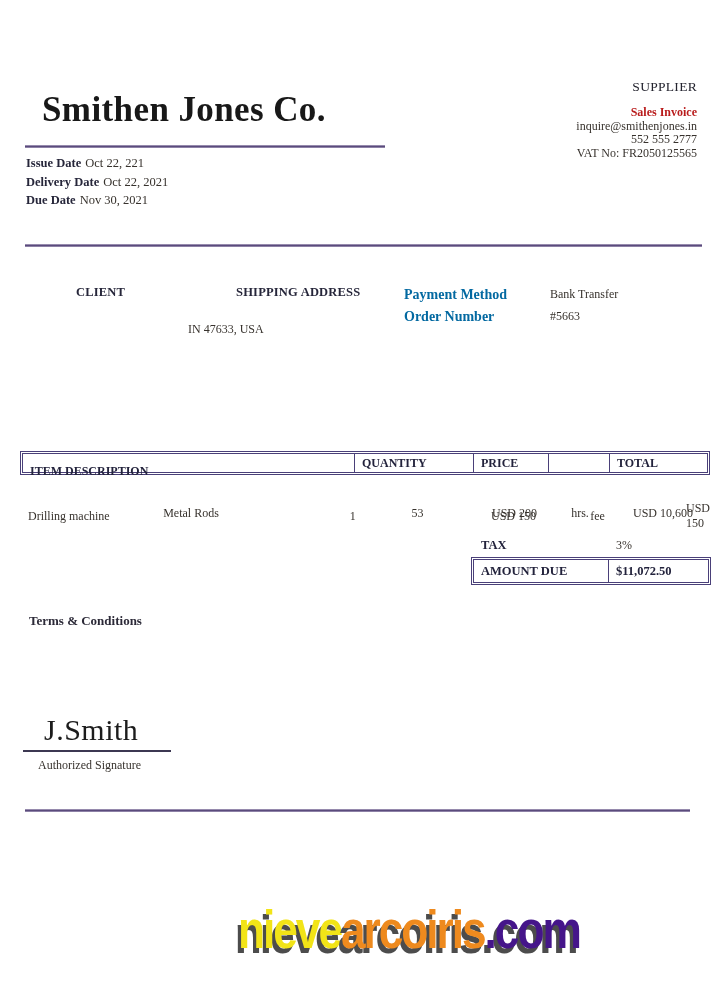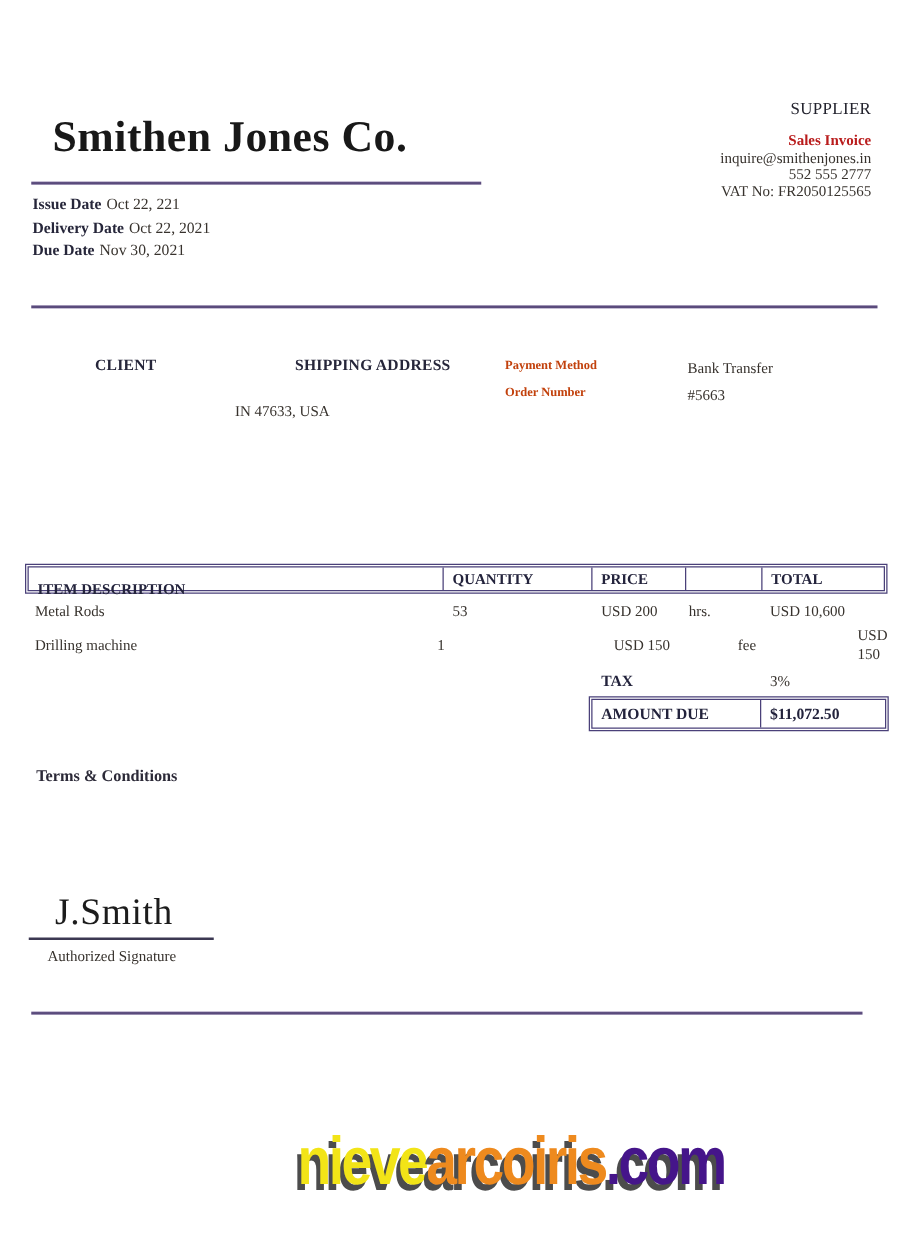--- a/index.html
+++ b/index.html
@@ -25,21 +25,21 @@
   .supplier-lines { margin-top:11px; font-size:12px; line-height:13.6px; color:#37322d; }
   .doc-type { font-weight:bold; color:#b91c1c; }
 
   .dates-block { left:26px; top:154px; font-size:12.5px; line-height:18.7px; }
   .date-label { font-weight:bold; color:#26263a; margin-right:4px; }
 
   
   .sec-heading { font-size:12.5px; font-weight:bold; color:#26263a; letter-spacing:0.2px;margin-left:48px; }
   .client-heading   { left:28px;  top:285px; }
   .shipping-heading { left:188px; top:285px; }
-  .pay-label  { font-size:10px; font-weight:bold; color:#c2410c; }
+  .pay-label  { font-size:14px; font-weight:bold; color:#0369a1; }
   .pay-value  { font-size:12px; color:#37322d; }
   .pm-label { left:404px; top:287px; }
   .pm-value { left:550px; top:287px; }
   .on-label { left:404px; top:309px; }
   .on-value { left:550px; top:309px; }
   .client-address { left:28px; top:319px; font-size:12px; line-height:15.6px; }
   .shipping-value { left:188px; top:322px; font-size:12px; }
 
   
   .tbl-header {
@@ -47,21 +47,21 @@
     border:3px double #4a4079; display:flex; align-items:stretch;
     font-size:12px; font-weight:bold; color:#23233c;
   }
   .hcell { display:flex; align-items:center; padding-left:7px; box-sizing:border-box;
            border-left:1px solid #4a4079; }
   .hcell:first-child { border-left:none;margin-top:16px; }
   .hc1{width:331px;} .hc2{width:119px;} .hc3{width:75px;} .hc4{width:61px;} .hc5{flex:1;}
 
   .trow { position:absolute; left:20px; width:690px; height:18px; display:flex;
           align-items:center; font-size:12px; color:#37322d; }
-  .row1 { top:480px; } .row2 { top:507px;gap:40px; }
+  .row1 { top:504px;text-align:center; } .row2 { top:507px;gap:40px; }
   .rcell { box-sizing:border-box; }
   .rc1{width:334px; padding-left:8px;} .rc2{width:119px; padding-left:8px;}
   .rc3{width:75px; padding-left:8px;}  .rc4{width:61px; padding-left:3px;}
   .rc5{flex:1; padding-left:7px;}
 
   .tax-label { left:481px; top:538px; font-size:12.5px; font-weight:bold; color:#23233c; }
   .tax-value { left:616px; top:538px; font-size:12px; color:#37322d; }
 
   .amount-box {
     left:471px; top:557px; width:240px; height:28px; box-sizing:border-box;

